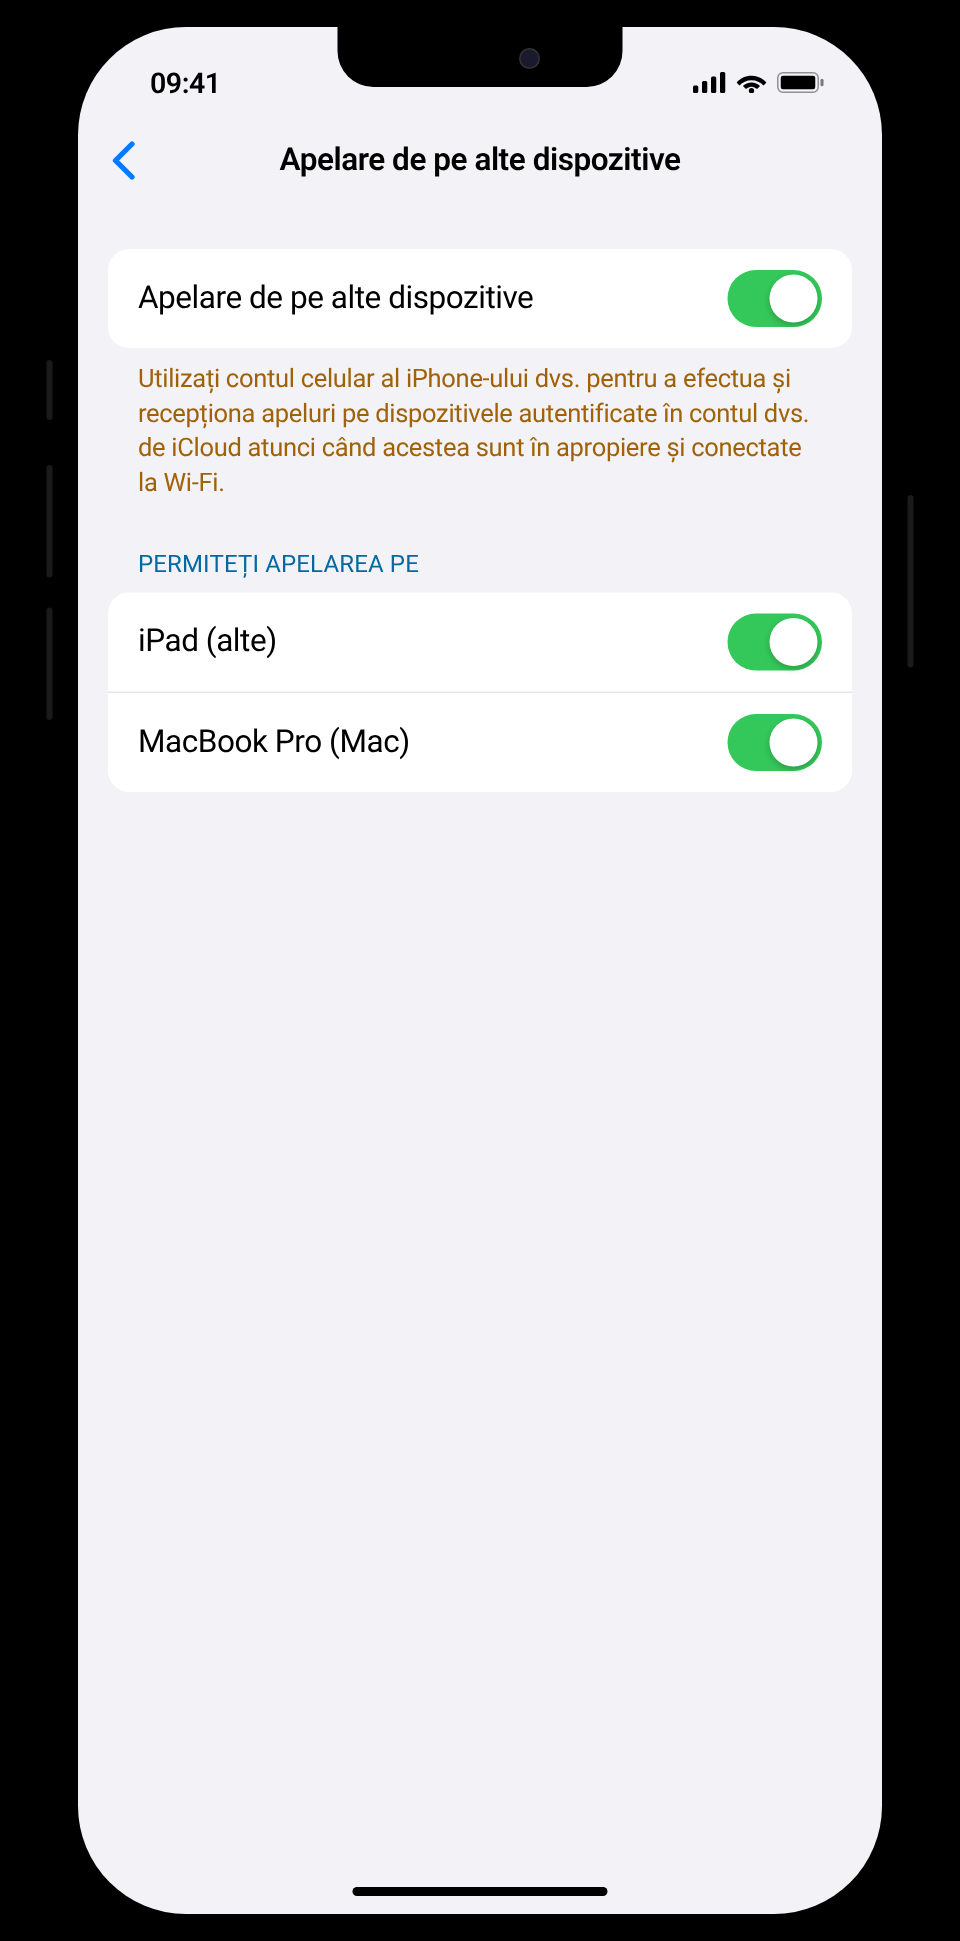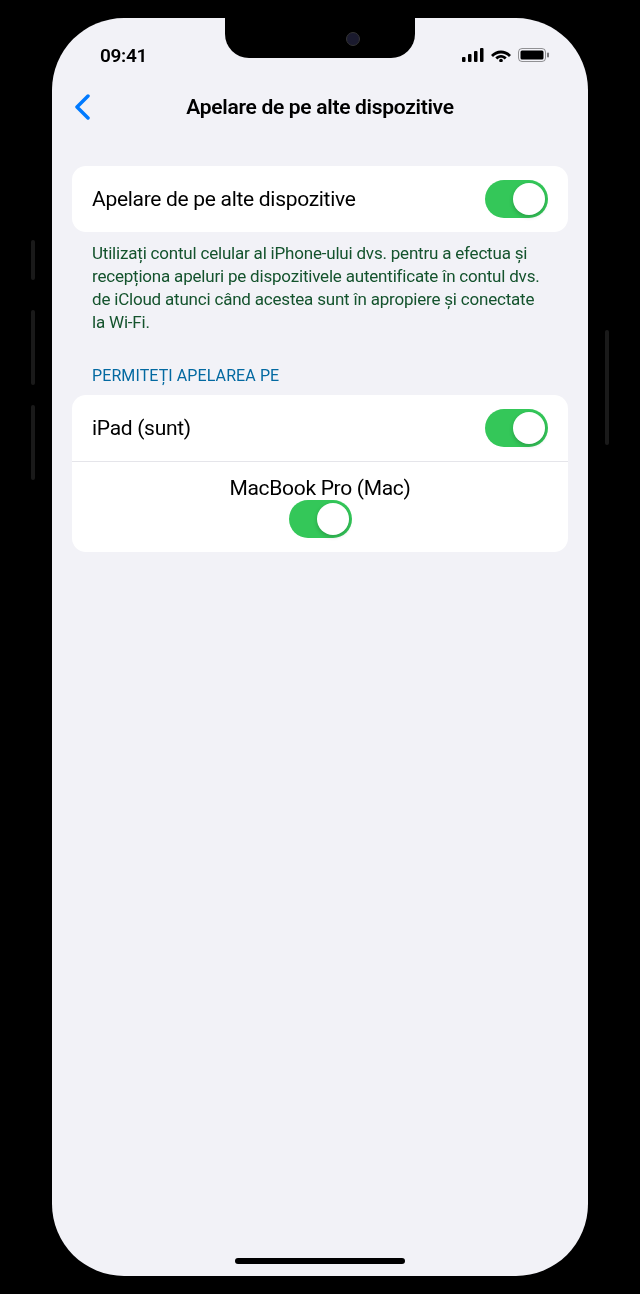--- a/index.html
+++ b/index.html
@@ -132,21 +132,20 @@
     .settings-row {
       display: flex;
       align-items: center;
       justify-content: space-between;
       padding: 14px 20px;
       min-height: 56px;
     }
     
     .settings-row + .settings-row {
       border-top: 1px solid #e5e5ea;
-      flex-direction: column;
     }
     
     .row-label {
       font-size: 21px;
       letter-spacing: -0.3px;
     }
     
     .toggle {
       width: 63px;
       height: 38px;
@@ -164,21 +163,21 @@
       width: 32px;
       height: 32px;
       background: #fff;
       border-radius: 50%;
       box-shadow: 0 2px 4px rgba(0,0,0,0.2);
     }
     
     .footer-text {
       padding: 10px 20px 0;
       font-size: 17px;
-      color: #14532d;
+      color: #a16207;
       line-height: 1.35;
       letter-spacing: -0.2px;
     }
     
     .section-header {
       padding: 32px 20px 10px;
       font-size: 16px;
       color: #0369a1;
       text-transform: uppercase;
       letter-spacing: 0.1px;
@@ -256,21 +255,21 @@
           </div>
         </div>
       </div>
 
       <div class="footer-text">Utilizați contul celular al iPhone-ului dvs. pentru a efectua și recepționa apeluri pe dispozitivele autentificate în contul dvs. de iCloud atunci când acestea sunt în apropiere și conectate la Wi-Fi.</div>
 
       <div class="section-header">PERMITEȚI APELAREA PE</div>
 
       <div class="settings-group">
         <div class="settings-row">
-          <div class="row-label">iPad (sunt)</div>
+          <div class="row-label">iPad (alte)</div>
           <div class="toggle">
             <div class="toggle-knob"></div>
           </div>
         </div>
         <div class="settings-row">
           <div class="row-label">MacBook Pro (Mac)</div>
           <div class="toggle">
             <div class="toggle-knob"></div>
           </div>
         </div>

